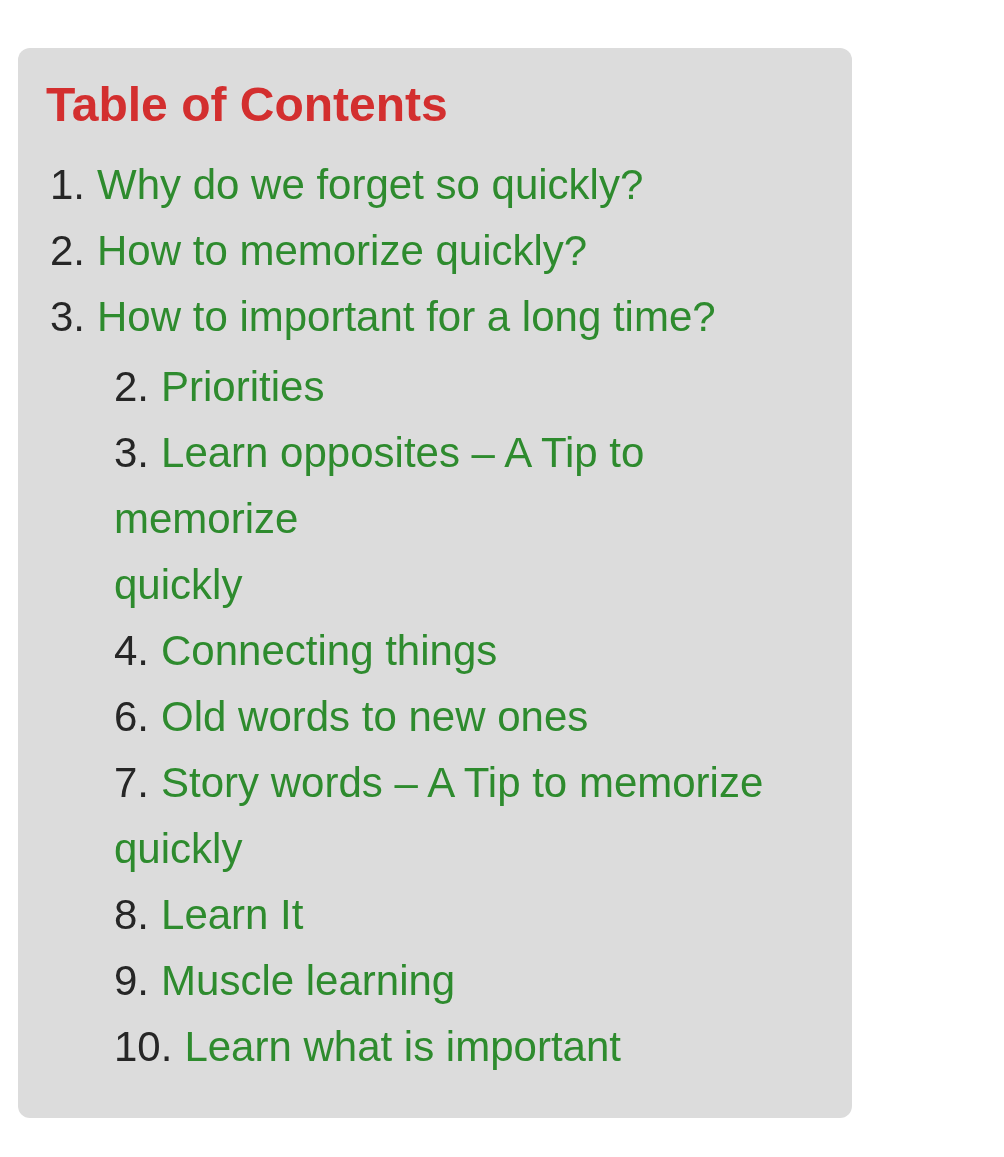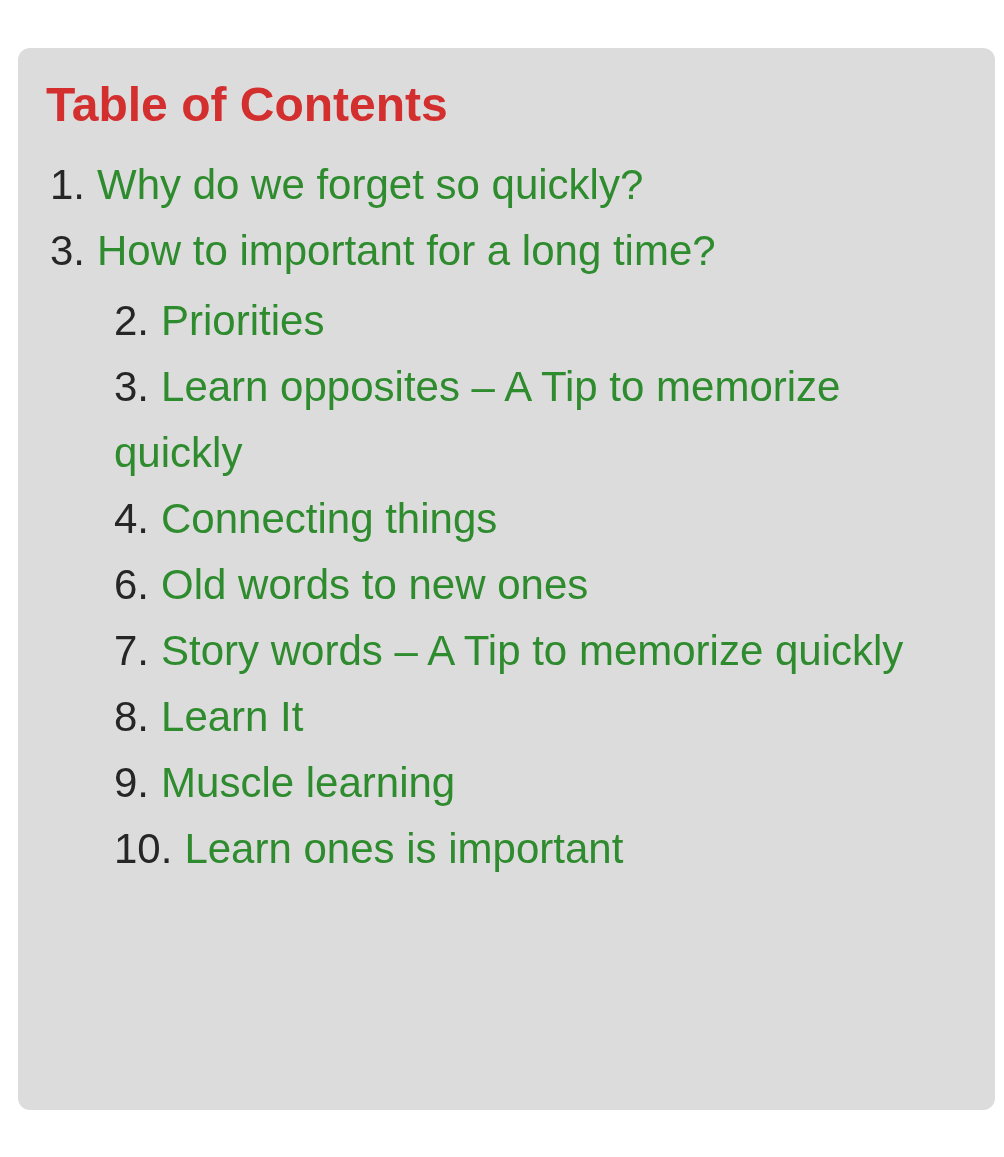--- a/index.html
+++ b/index.html
@@ -16,21 +16,21 @@
   }
   body {
     width: 1004px;
     height: 1157px;
     background: var(--page-bg);
     font-family: "Liberation Sans", "DejaVu Sans", sans-serif;
     overflow: hidden;
   }
   .toc-box {
     margin: 48px 9px 0 18px;
-    width: 977px;
+    width: 834px;
     min-height: 1062px;
     background: var(--box-bg);
     border-radius: 12px;
     padding: 30px 28px 34px 28px;
   }
   .toc-title {
     margin: 0 0 20px 0;
     font-size: 48px;
     line-height: 54px;
     font-weight: 700;
@@ -63,20 +63,21 @@
 <body>
 
 <div class="page">
   <section class="toc-box">
     <h2 class="toc-title">Table of Contents</h2>
 
     <ol class="toc-list">
 
       <li><span class="toc-num">1.</span><a href="#" class="toc-link">Why do we forget so quickly?</a></li>
 
+      <li><span class="toc-num">2.</span><a href="#" class="toc-link">How to memorize quickly?</a></li>
 
       <li><span class="toc-num">3.</span><a href="#" class="toc-link">How to important for a long time?</a>
 
         <ol class="toc-sublist">
 
           <li><span class="toc-num">2.</span><a href="#" class="toc-link">Priorities</a></li>
 
           <li><span class="toc-num">3.</span><a href="#" class="toc-link">Learn opposites – A Tip to memorize
 quickly</a></li>
 
@@ -84,18 +85,18 @@
 
 
           <li><span class="toc-num">6.</span><a href="#" class="toc-link">Old words to new ones</a></li>
 
           <li><span class="toc-num">7.</span><a href="#" class="toc-link">Story words – A Tip to memorize quickly</a></li>
 
           <li><span class="toc-num">8.</span><a href="#" class="toc-link">Learn It</a></li>
 
           <li><span class="toc-num">9.</span><a href="#" class="toc-link">Muscle learning</a></li>
 
-          <li><span class="toc-num">10.</span><a href="#" class="toc-link">Learn ones is important</a></li>
+          <li><span class="toc-num">10.</span><a href="#" class="toc-link">Learn what is important</a></li>
         </ol>
       </li>
     </ol>
   </section>
 </div>
 
 </body></html>

